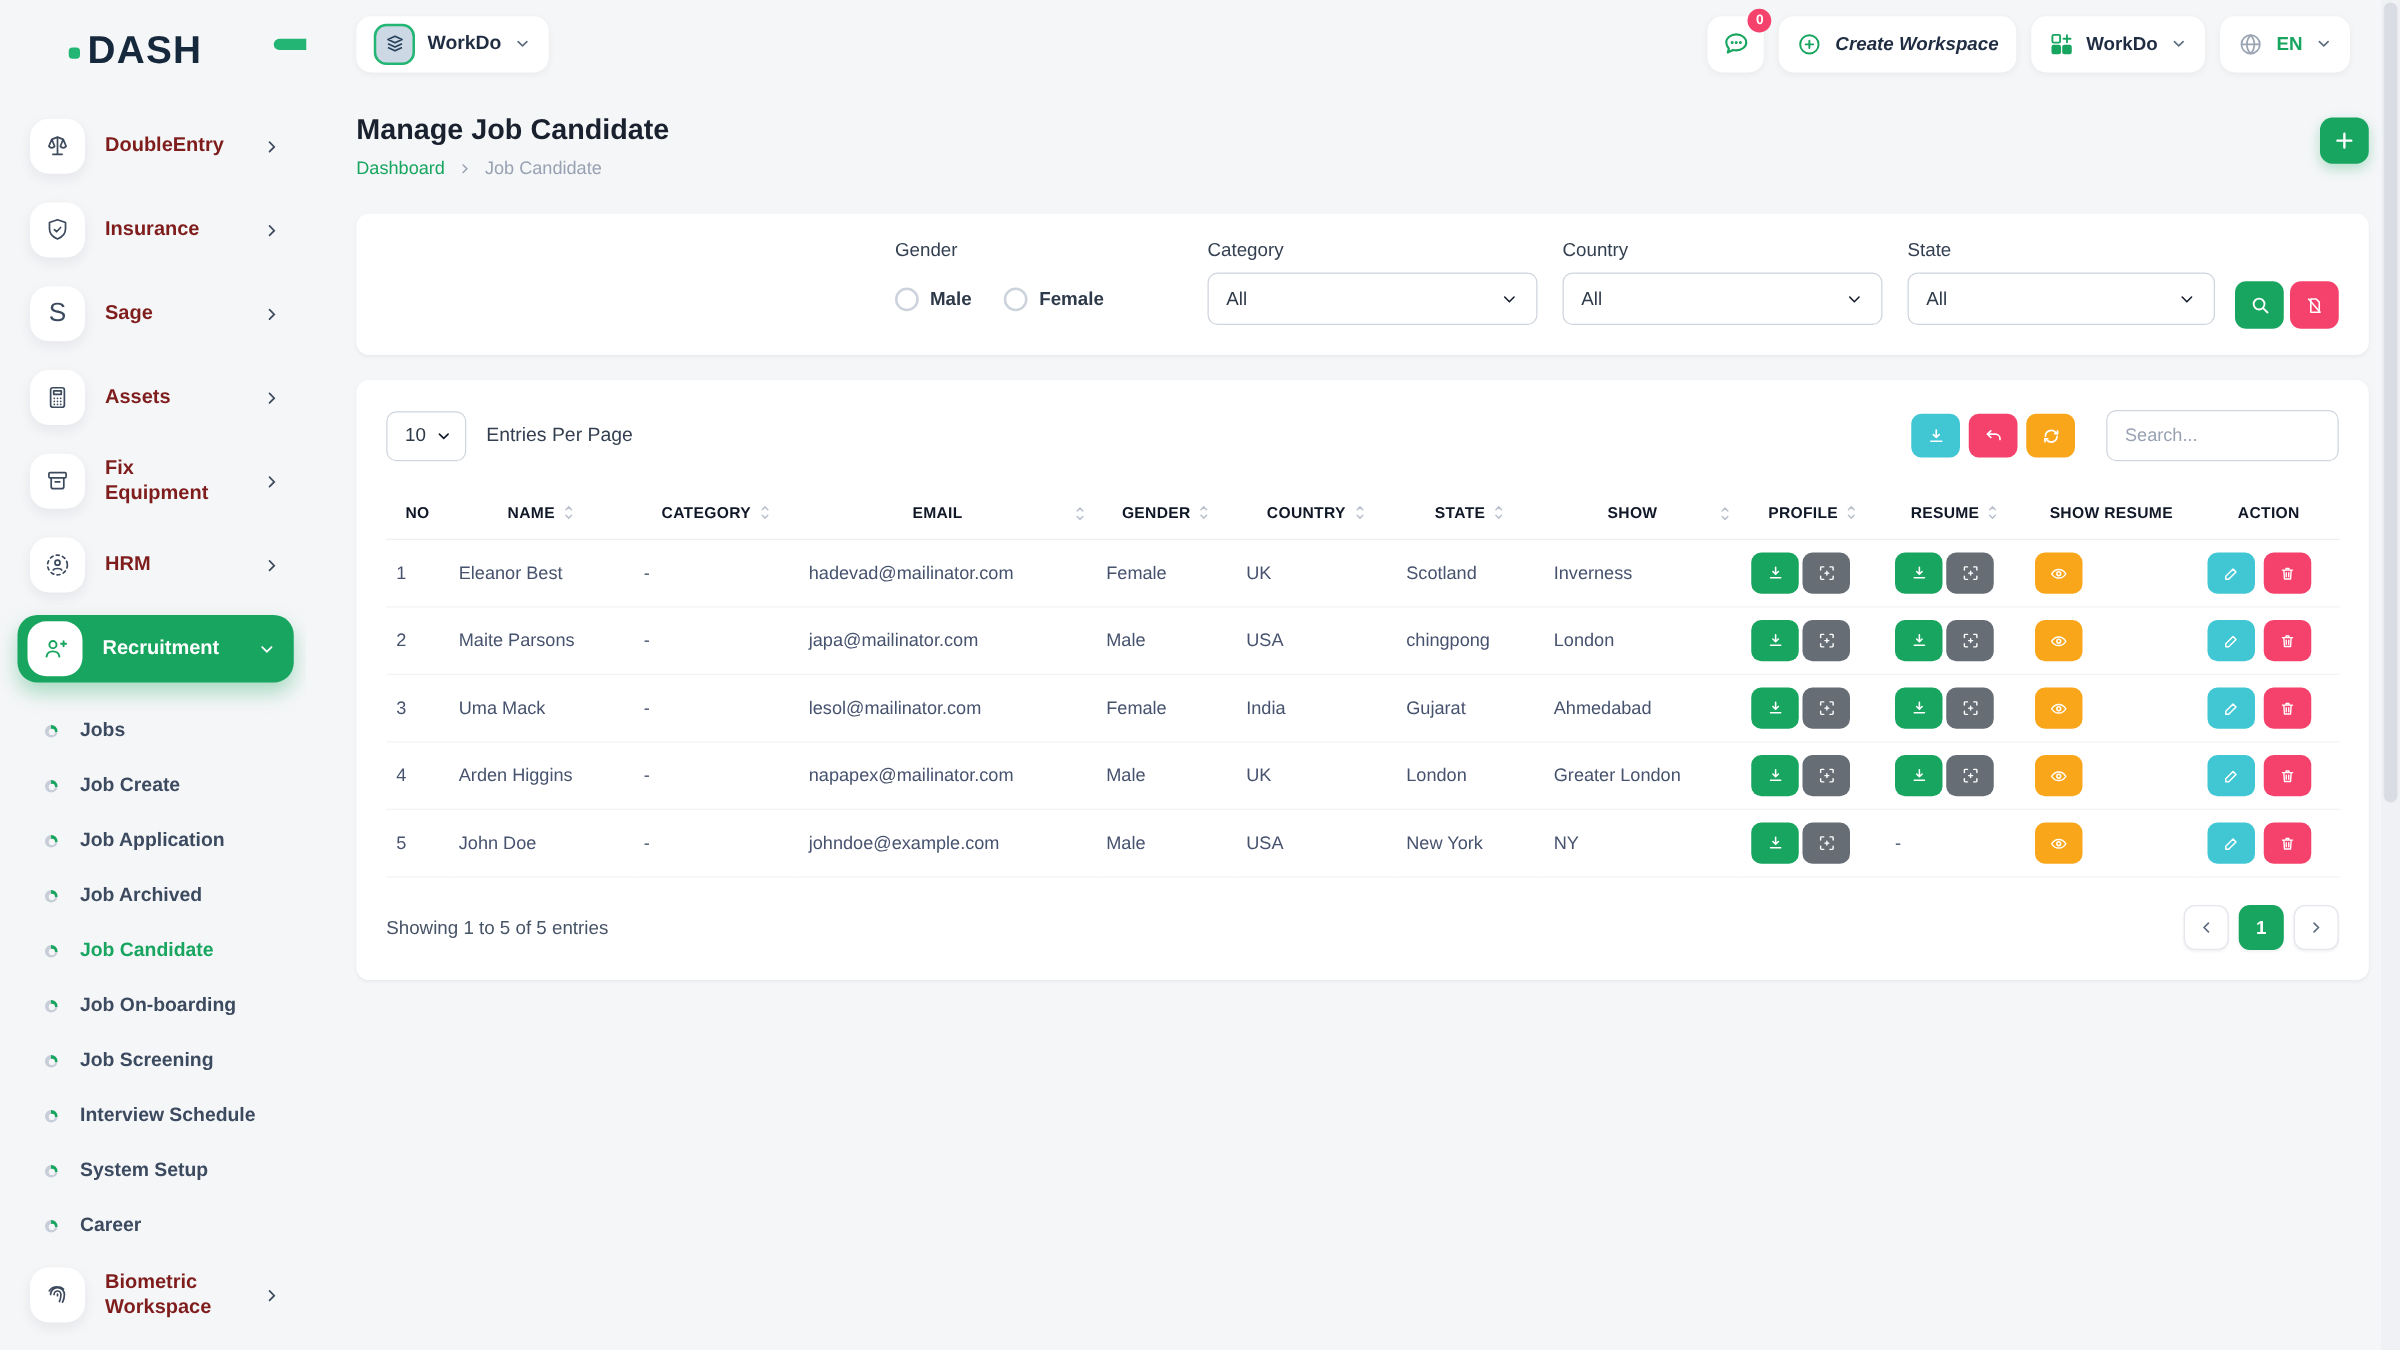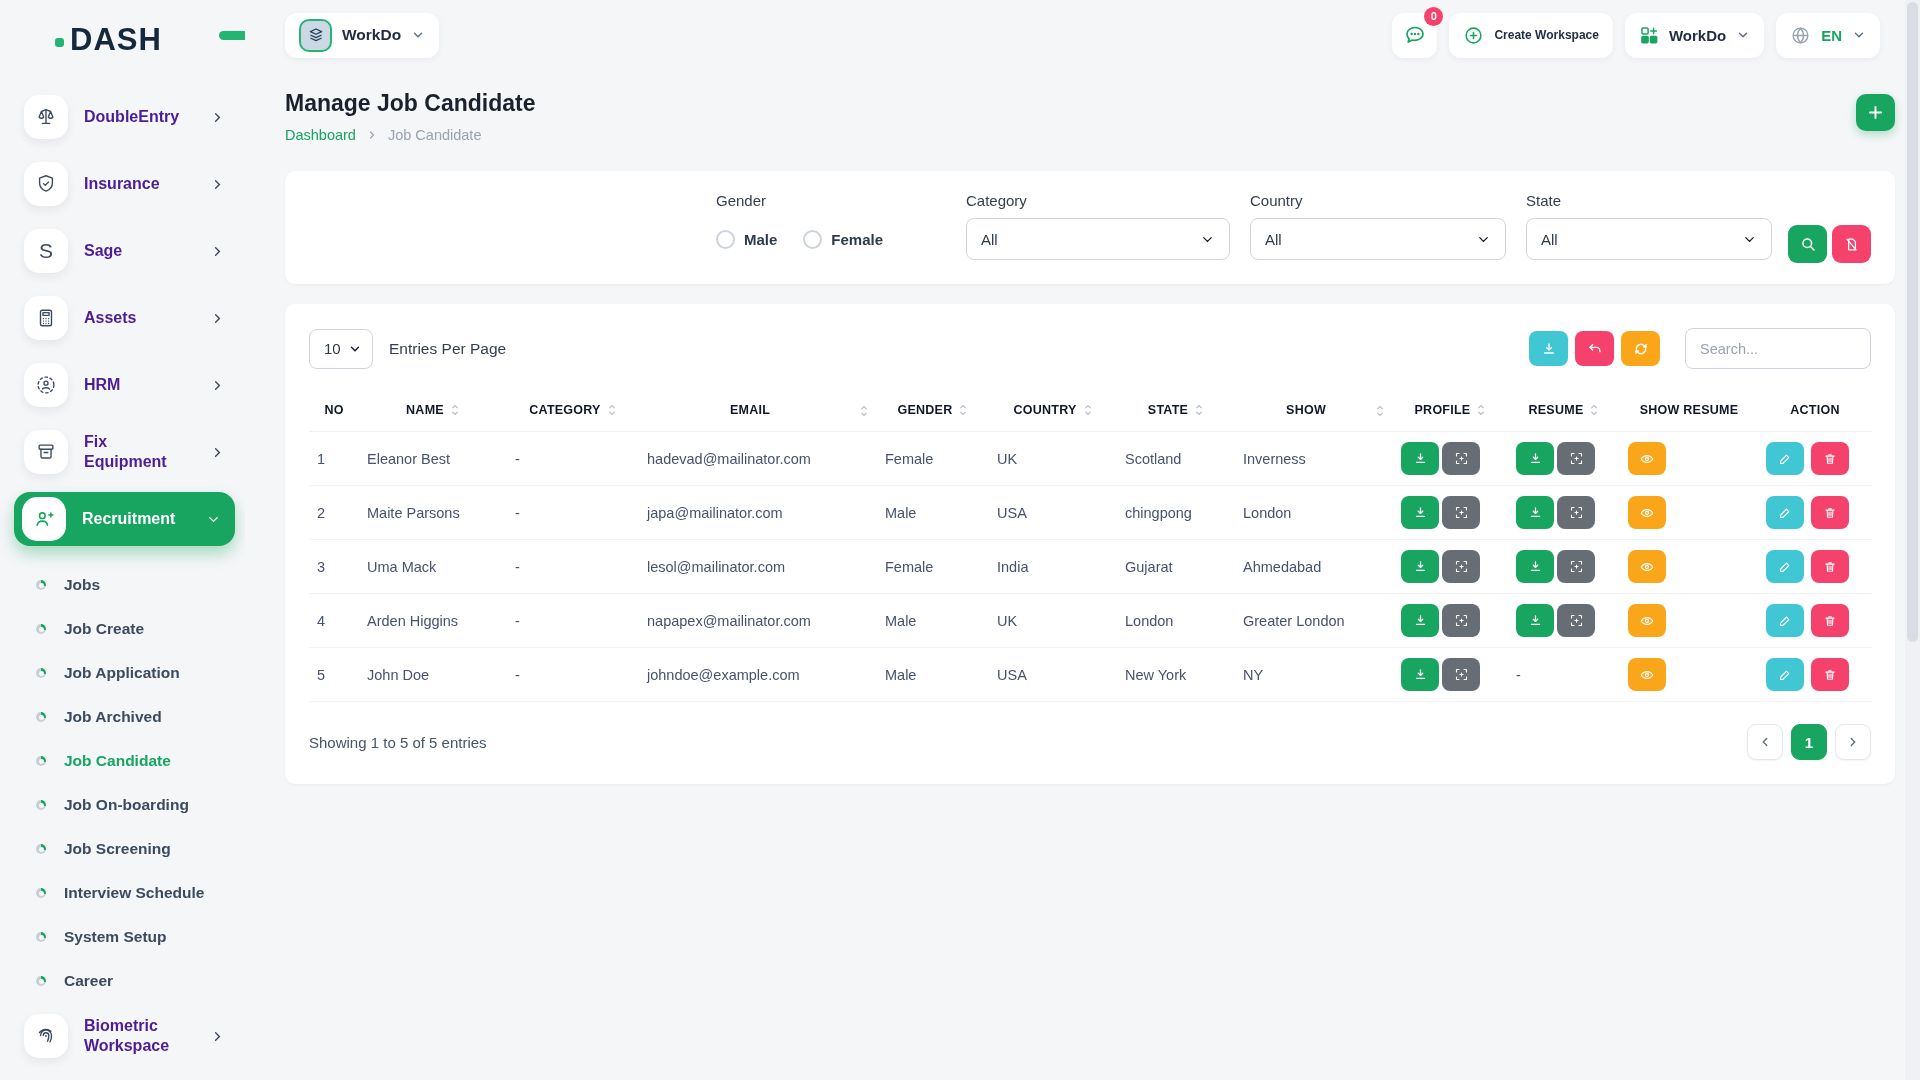--- a/index.html
+++ b/index.html
@@ -11,21 +11,21 @@
 
   
   .sidebar { width:245px; flex:0 0 245px; height:100%; padding:14px 0 0 0; overflow:hidden; }
   .logo { display:flex; align-items:center; gap:6px; padding:8px 0 18px 55px; position:relative; }
   .logo-dot { width:9px; height:9px; border-radius:3px; background:#22b573; margin-top:4px; }
   .logo-text { font-size:31px; font-weight:800; letter-spacing:1px; color:#16283c; position:relative; }
   .logo-bar { position:absolute; right:-22px; top:17px; width:48px; height:9px; border-radius:5px; background:#22b573; }
   .nav { padding:14px 10px 0 14px; }
   .side-item { display:flex; align-items:center; gap:16px; padding:5px 10px 5px 10px; margin-bottom:13px; cursor:pointer; }
   .icon-box { width:44px; height:44px; flex:0 0 44px; background:#ffffff; border-radius:15px; box-shadow:0 4px 10px rgba(16,24,40,.07); display:flex; align-items:center; justify-content:center; color:#3d4a5e; }
-  .side-label { flex:1; font-size:16px; font-weight:600; color:#4c1d95; line-height:1.25; }
+  .side-label { flex:1; font-size:16px; font-weight:600; color:#7f1d1d; line-height:1.25; }
   .chev { color:#3d4a5e; }
   .side-item.active-parent { background:#17a55f; border-radius:16px; box-shadow:0 8px 16px rgba(23,165,95,.35); padding:5px 14px 5px 8px; }
   .side-item.active-parent .side-label { color:#ffffff; }
   .side-item.active-parent .chev { color:#ffffff; }
   .side-item.active-parent .icon-box { color:#17a55f; box-shadow:none; }
   .submenu { padding:4px 0 2px 14px; }
   .sub-item { display:flex; align-items:center; gap:18px; padding:13px 8px; cursor:pointer; }
   .bullet { width:10px; height:10px; border-radius:50%; background:conic-gradient(#17a55f 0 100deg,#c7ced8 100deg 360deg); position:relative; flex:0 0 10px; }
   .bullet::after { content:""; position:absolute; inset:2.5px; background:#f5f6f8; border-radius:50%; }
   .sub-label { font-size:15.5px; font-weight:600; color:#3c4a60; }
@@ -33,21 +33,21 @@
 
   
   .main { flex:1; display:flex; flex-direction:column; min-width:0; }
   .topbar { height:62px; display:flex; align-items:center; justify-content:space-between; padding:8px 40px 0 40px; }
   .pill { background:#ffffff; border-radius:12px; box-shadow:0 2px 6px rgba(16,24,40,.05); display:flex; align-items:center; gap:10px; height:45px; padding:0 14px; cursor:pointer; }
   .ws-pill .ws-icon { width:33px; height:33px; border-radius:10px; border:2px solid #22b573; background:#ccd8e4; display:flex; align-items:center; justify-content:center; color:#27425c; }
   .ws-pill .ws-name { font-size:15.5px; font-weight:600; color:#1f2c42; }
   .topbar-right { display:flex; align-items:center; gap:12px; }
   .icon-btn-sq { width:45px; height:45px; background:#fff; border-radius:12px; box-shadow:0 2px 6px rgba(16,24,40,.05); display:flex; align-items:center; justify-content:center; position:relative; cursor:pointer; color:#17a55f; }
   .badge { position:absolute; top:-6px; right:-6px; min-width:19px; height:19px; border-radius:10px; background:#f5426c; color:#fff; font-size:11px; font-weight:700; display:flex; align-items:center; justify-content:center; padding:0 5px; }
-  .create-ws { color:#1f2c42; font-size:12px; font-weight:600; }
+  .create-ws { color:#1f2c42; font-size:15px; font-weight:600;font-style:italic; }
   .create-ws .plus-circle { color:#17a55f; }
   .grid-icon { color:#17a55f; }
   .menu-label { font-size:15px; font-weight:600; color:#1f2c42; }
   .chev-down { color:#5b6b7e; }
   .lang-label { font-size:15px; font-weight:700; color:#17a55f; }
   .globe { color:#9aa4b2; }
 
   .content { padding:18px 25px 0 40px; flex:1; }
   .page-head { display:flex; align-items:flex-start; justify-content:space-between; margin-top:10px; }
   .page-title { font-size:23px; font-weight:700; color:#19212e; }
@@ -173,41 +173,41 @@
         <span class="chev">
             <svg width="15" height="15" viewBox="0 0 24 24" fill="none" stroke="currentColor" stroke-width="2.2" stroke-linecap="round">
               <path d="M9 6l6 6-6 6"></path>
             </svg>
           </span>
       </div>
 
       <div class="side-item">
         <span class="icon-box">
           <svg width="22" height="22" viewBox="0 0 24 24" fill="none" stroke="currentColor" stroke-width="1.5" stroke-linecap="round" stroke-linejoin="round">
+              <rect x="4.5" y="4.5" width="15" height="4.5" rx="1"></rect>
+              <path d="M6.5 9v7.8a1.7 1.7 0 0 0 1.7 1.7h7.6a1.7 1.7 0 0 0 1.7-1.7V9M10 12.5h4"></path>
+            </svg>
+        </span>
+        <span class="side-label">Fix Equipment</span>
+        <span class="chev">
+            <svg width="15" height="15" viewBox="0 0 24 24" fill="none" stroke="currentColor" stroke-width="2.2" stroke-linecap="round">
+              <path d="M9 6l6 6-6 6"></path>
+            </svg>
+          </span>
+      </div>
+
+      <div class="side-item">
+        <span class="icon-box">
+          <svg width="22" height="22" viewBox="0 0 24 24" fill="none" stroke="currentColor" stroke-width="1.5" stroke-linecap="round" stroke-linejoin="round">
               <circle cx="12" cy="12" r="8.6" stroke-dasharray="2.6 3"></circle>
               <circle cx="12" cy="10" r="2.2"></circle>
               <path d="M8.3 16.4c.6-1.8 6.8-1.8 7.4 0"></path>
             </svg>
         </span>
         <span class="side-label">HRM</span>
-        <span class="chev">
-            <svg width="15" height="15" viewBox="0 0 24 24" fill="none" stroke="currentColor" stroke-width="2.2" stroke-linecap="round">
-              <path d="M9 6l6 6-6 6"></path>
-            </svg>
-          </span>
-      </div>
-
-      <div class="side-item">
-        <span class="icon-box">
-          <svg width="22" height="22" viewBox="0 0 24 24" fill="none" stroke="currentColor" stroke-width="1.5" stroke-linecap="round" stroke-linejoin="round">
-              <rect x="4.5" y="4.5" width="15" height="4.5" rx="1"></rect>
-              <path d="M6.5 9v7.8a1.7 1.7 0 0 0 1.7 1.7h7.6a1.7 1.7 0 0 0 1.7-1.7V9M10 12.5h4"></path>
-            </svg>
-        </span>
-        <span class="side-label">Fix Equipment</span>
         <span class="chev">
             <svg width="15" height="15" viewBox="0 0 24 24" fill="none" stroke="currentColor" stroke-width="2.2" stroke-linecap="round">
               <path d="M9 6l6 6-6 6"></path>
             </svg>
           </span>
       </div>
 
       <div class="side-item active-parent">
         <span class="icon-box">
           <svg width="22" height="22" viewBox="0 0 24 24" fill="none" stroke="currentColor" stroke-width="1.7" stroke-linecap="round" stroke-linejoin="round">

